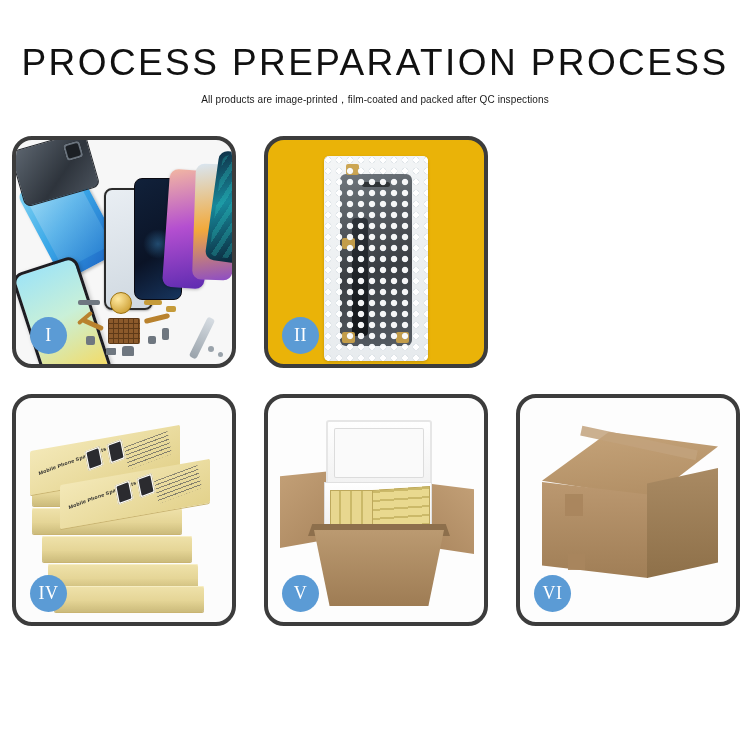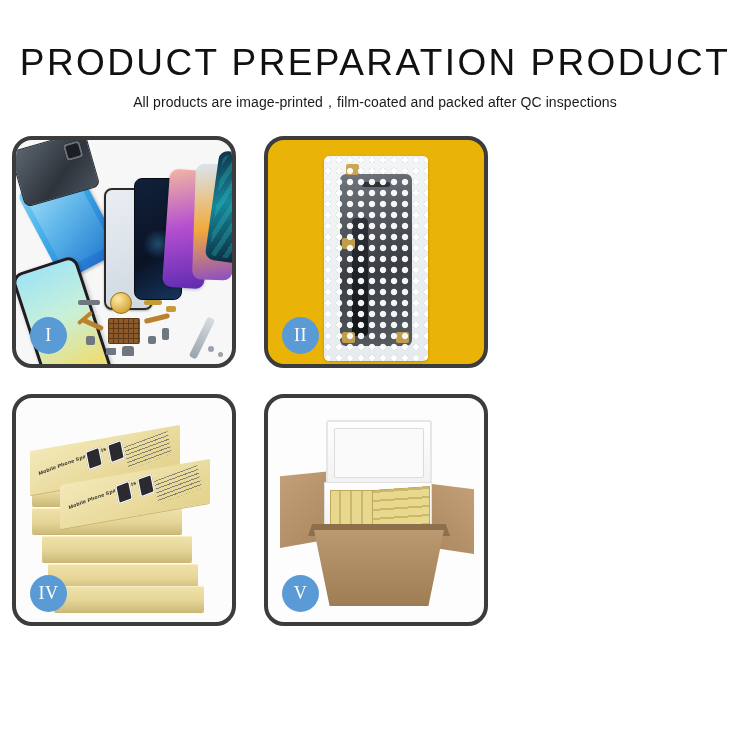--- a/index.html
+++ b/index.html
@@ -11,21 +11,21 @@
   .page{width:750px;height:750px;position:relative;}
 
   
   .header{position:absolute;left:0;top:0;width:750px;text-align:center;}
   .title{
     font-size:37px;letter-spacing:2.4px;color:#111111;font-weight:400;
     margin-top:44px;line-height:1;white-space:nowrap;
     font-family:"Liberation Sans","DejaVu Sans",sans-serif;
   }
   .subtitle{
-    font-size:14px;color:#1a1a1a;margin-top:14px;letter-spacing:.1px;
+    font-size:10px;color:#1a1a1a;margin-top:14px;letter-spacing:.1px;
     white-space:nowrap;line-height:1;
   }
 
   
   .grid{position:absolute;left:12px;top:136px;width:728px;}
   .row{display:flex;gap:28px;}
   .row + .row{margin-top:26px;}
   .panel{
     position:relative;width:224px;height:232px;box-sizing:border-box;
     border:4px solid #3c3c3c;border-radius:20px;background:#fdfdfd;
@@ -189,21 +189,21 @@
     background:#c2a27c;transform:rotate(12deg);opacity:.85;}
   .c6lab1{position:absolute;left:45px;top:96px;width:18px;height:22px;background:#a8855d;opacity:.9;}
   .c6lab2{position:absolute;left:48px;top:156px;width:17px;height:16px;background:#a8855d;opacity:.9;}
 </style>
 </head>
 <body>
 
 <div class="page">
 
   <div class="header">
-    <div class="title">PRODUCT PREPARATION PRODUCT</div>
+    <div class="title">PROCESS PREPARATION PROCESS</div>
     <div class="subtitle">All products are image-printed，film-coated and packed after QC inspections</div>
   </div>
 
   <div class="grid">
 
     <div class="row">
 
       <div class="panel p1">
         <div class="scene">
           <div class="ph ph-blue"></div>
@@ -305,15 +305,26 @@
           <div class="foamLid"></div>
           <div class="foam5"></div>
           <div class="yellows"></div>
           <div class="yellows2"></div>
           <div class="cartonTop"></div>
           <div class="carton"></div>
         </div>
         <div class="badge">V</div>
       </div>
 
+      <div class="panel p6">
+        <div class="scene">
+          <div class="c6top"></div>
+          <div class="c6tape"></div>
+          <div class="c6left"></div>
+          <div class="c6right"></div>
+          <div class="c6lab1"></div>
+          <div class="c6lab2"></div>
+        </div>
+        <div class="badge">VI</div>
+      </div>
     </div>
   </div>
 </div>
 
 </body></html>

